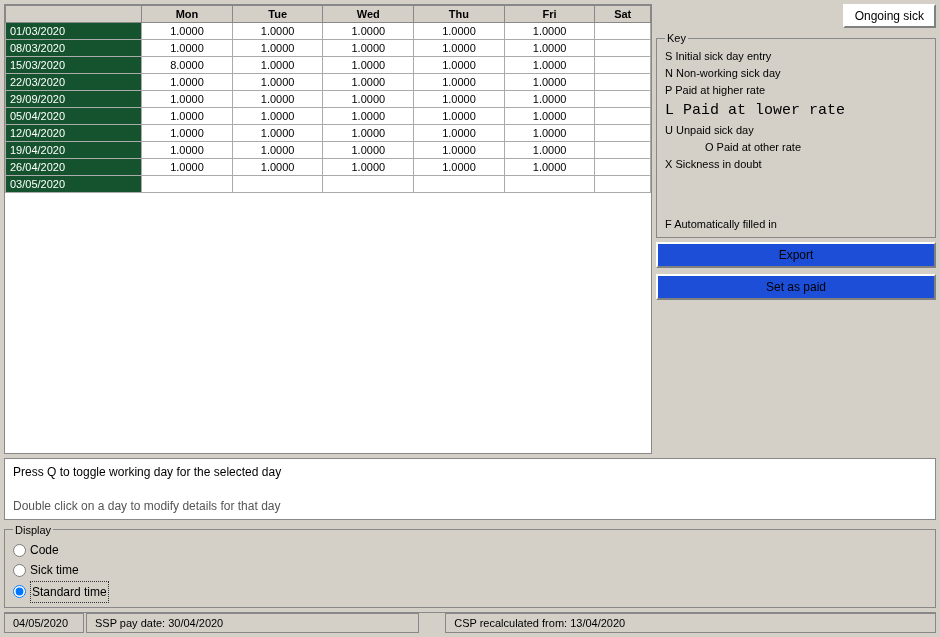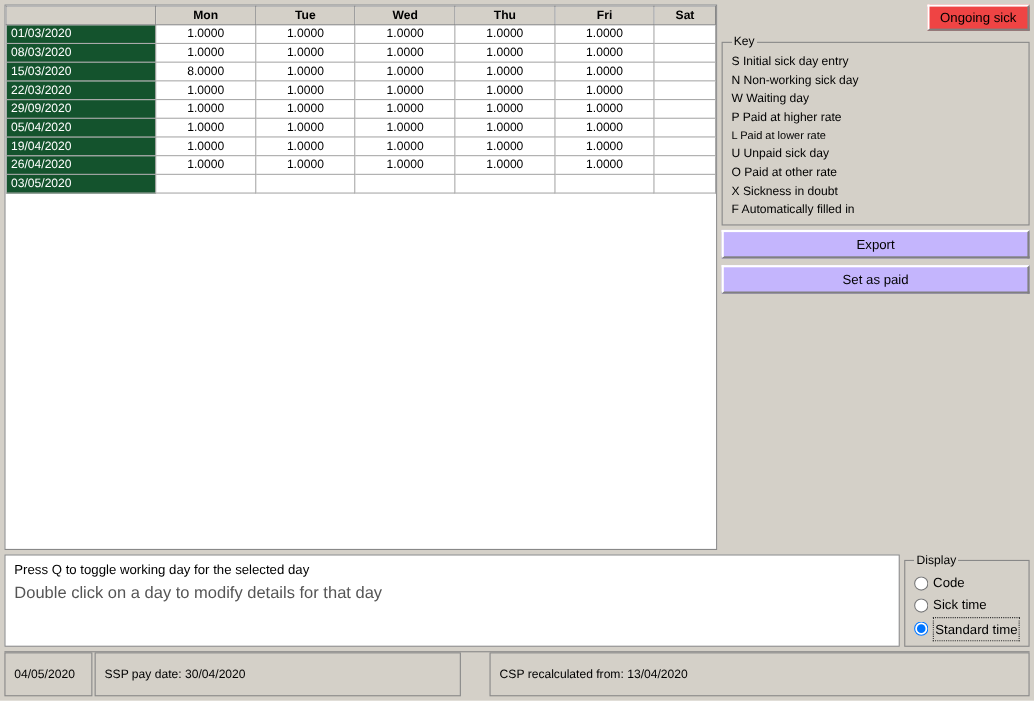--- a/index.html
+++ b/index.html
@@ -75,37 +75,37 @@
     .right-panel {
       width: 280px;
       display: flex;
       flex-direction: column;
       gap: 4px;
     }
 
     .ongoing-sick-btn {
       align-self: flex-end;
       padding: 3px 10px;
-      background: #ef4444;
+      background: #ffffff;
       border: 2px solid;
       border-color: #fff #808080 #808080 #fff;
       cursor: pointer;
       font-size: 12px;
     }
 
     .right-buttons {
       display: flex;
       flex-direction: column;
       gap: 6px;
       align-items: stretch;
     }
 
     .action-btn {
       padding: 4px 10px;
-      background: #c4b5fd;
+      background: #1d4ed8;
       border: 2px solid;
       border-color: #fff #808080 #808080 #fff;
       cursor: pointer;
       font-size: 12px;
       text-align: center;
     }
 
     .bottom-section {
       display: flex;
       gap: 4px;
@@ -114,22 +114,22 @@
 
     .info-box {
       flex: 1;
       background: #fff;
       border: 1px solid #888;
       padding: 6px 8px;
     }
 
     .info-line {
       color: #555;
-      font-size: 15px;
-      margin-top: 6px;
+      font-size: 12px;
+      margin-top: 20px;
     }
 
     .radio-label {
       display: flex;
       align-items: center;
       gap: 4px;
       line-height: 1.7;
       font-size: 12px;
       cursor: pointer;
     }
@@ -139,21 +139,21 @@
     }
 
     .status-bar {
       display: flex;
       gap: 2px;
       margin-top: 4px;
       border-top: 1px solid #888;
     }
 
     .status-item {
-      padding: 13px 8px;
+      padding: 3px 8px;
       background: #d4d0c8;
       border: 1px solid #888;
       font-size: 11px;
     }
 
     .status-item:first-child {
       min-width: 80px;
     }
 
     .status-item:nth-child(2) {
@@ -245,20 +245,29 @@
               <tr>
                 <td>05/04/2020</td>
                 <td>1.0000</td>
                 <td>1.0000</td>
                 <td>1.0000</td>
                 <td>1.0000</td>
                 <td>1.0000</td>
                 <td></td>
               </tr>
               <tr>
+                <td>12/04/2020</td>
+                <td>1.0000</td>
+                <td>1.0000</td>
+                <td>1.0000</td>
+                <td>1.0000</td>
+                <td>1.0000</td>
+                <td></td>
+              </tr>
+              <tr>
                 <td>19/04/2020</td>
                 <td>1.0000</td>
                 <td>1.0000</td>
                 <td>1.0000</td>
                 <td>1.0000</td>
                 <td>1.0000</td>
                 <td></td>
               </tr>
               <tr>
                 <td>26/04/2020</td>
@@ -284,41 +293,40 @@
     </div>
 
     <div class="right-panel">
       <button class="ongoing-sick-btn">Ongoing sick</button>
 
       <fieldset>
         <legend>Key</legend>
         <div id="key-items-container">
             <div style="line-height: 1.55; font-size: 11px;">S Initial sick day entry</div>
             <div style="line-height: 1.55; font-size: 11px;">N Non-working sick day</div>
-            <div style="line-height: 1.55; font-size: 11px;">W Waiting day</div>
             <div style="line-height: 1.55; font-size: 11px;">P Paid at higher rate</div>
-            <div style="line-height: 1.55; font-size: 10px;">L Paid at lower rate</div>
+            <div style="line-height: 1.55; font-size: 15px; font-family: Liberation Mono, monospace;">L Paid at lower rate</div>
             <div style="line-height: 1.55; font-size: 11px;">U Unpaid sick day</div>
-            <div style="line-height: 1.55; font-size: 11px;">O Paid at other rate</div>
+            <div style="line-height: 1.55; font-size: 11px; margin-left: 40px;">O Paid at other rate</div>
             <div style="line-height: 1.55; font-size: 11px;">X Sickness in doubt</div>
-            <div style="line-height: 1.55; font-size: 11px;">F Automatically filled in</div>
+            <div style="line-height: 1.55; font-size: 11px; margin-top: 42px;">F Automatically filled in</div>
           </div>
       </fieldset>
 
       <div class="right-buttons">
         <button class="action-btn">Export</button>
         <button class="action-btn">Set as paid</button>
       </div>
     </div>
 
   </div>
 
   <div class="bottom-section">
 
-    <div style="flex:1; display:flex; gap:4px;">
+    <div style="flex:1; display:flex; flex-direction:column; gap:4px;">
       <div class="info-box">
         <div>Press Q to toggle working day for the selected day</div>
         <div class="info-line">Double click on a day to modify details for that day</div>
       </div>
 
       <fieldset>
         <legend>Display</legend>
         <div id="radio-container">
             <label class="radio-label">
               <input type="radio" name="display" value="code" style="">

